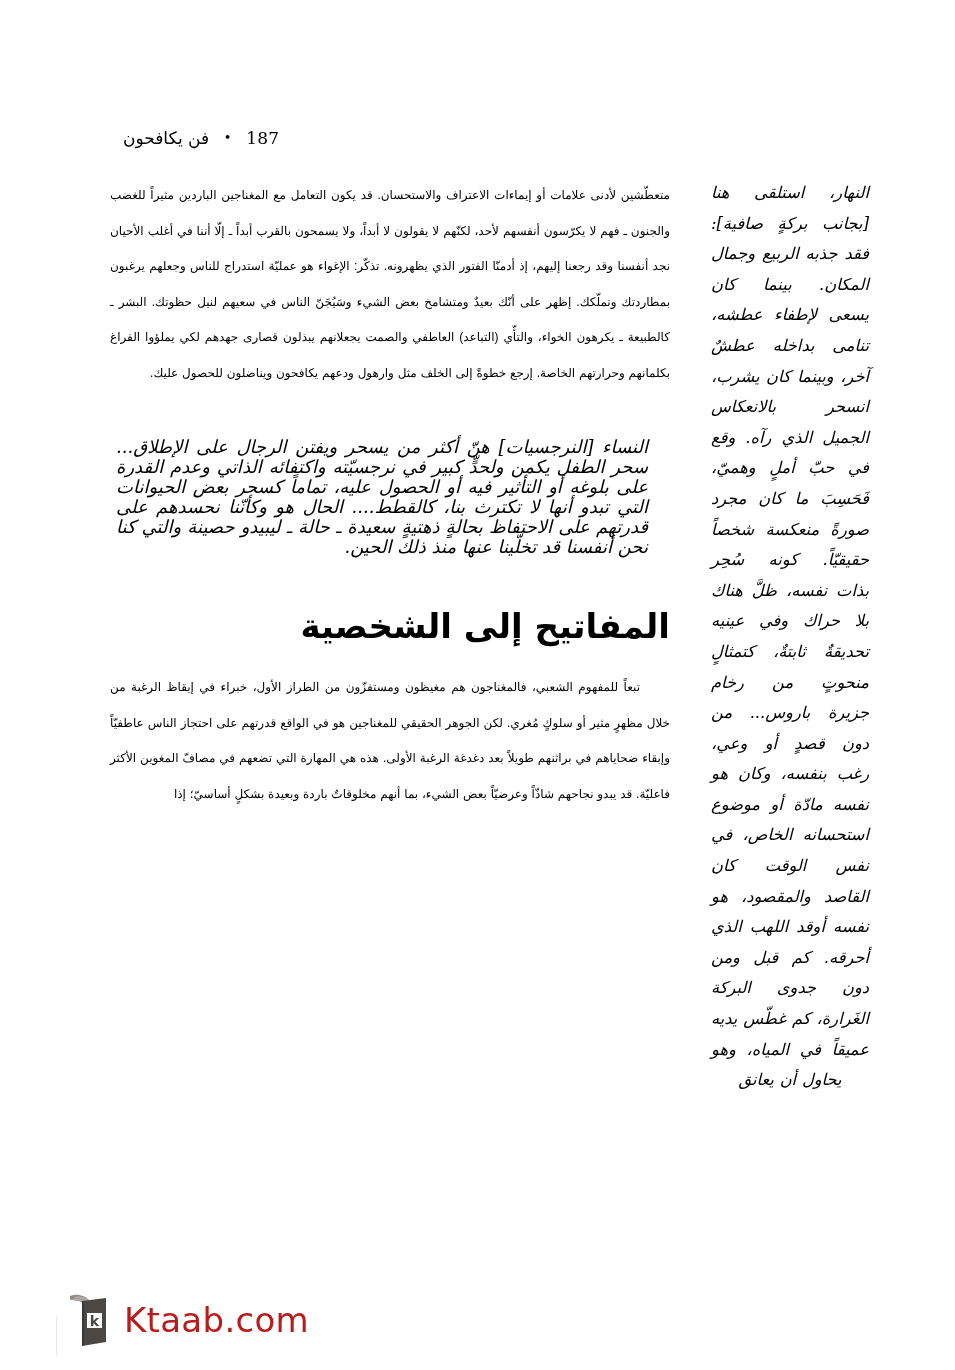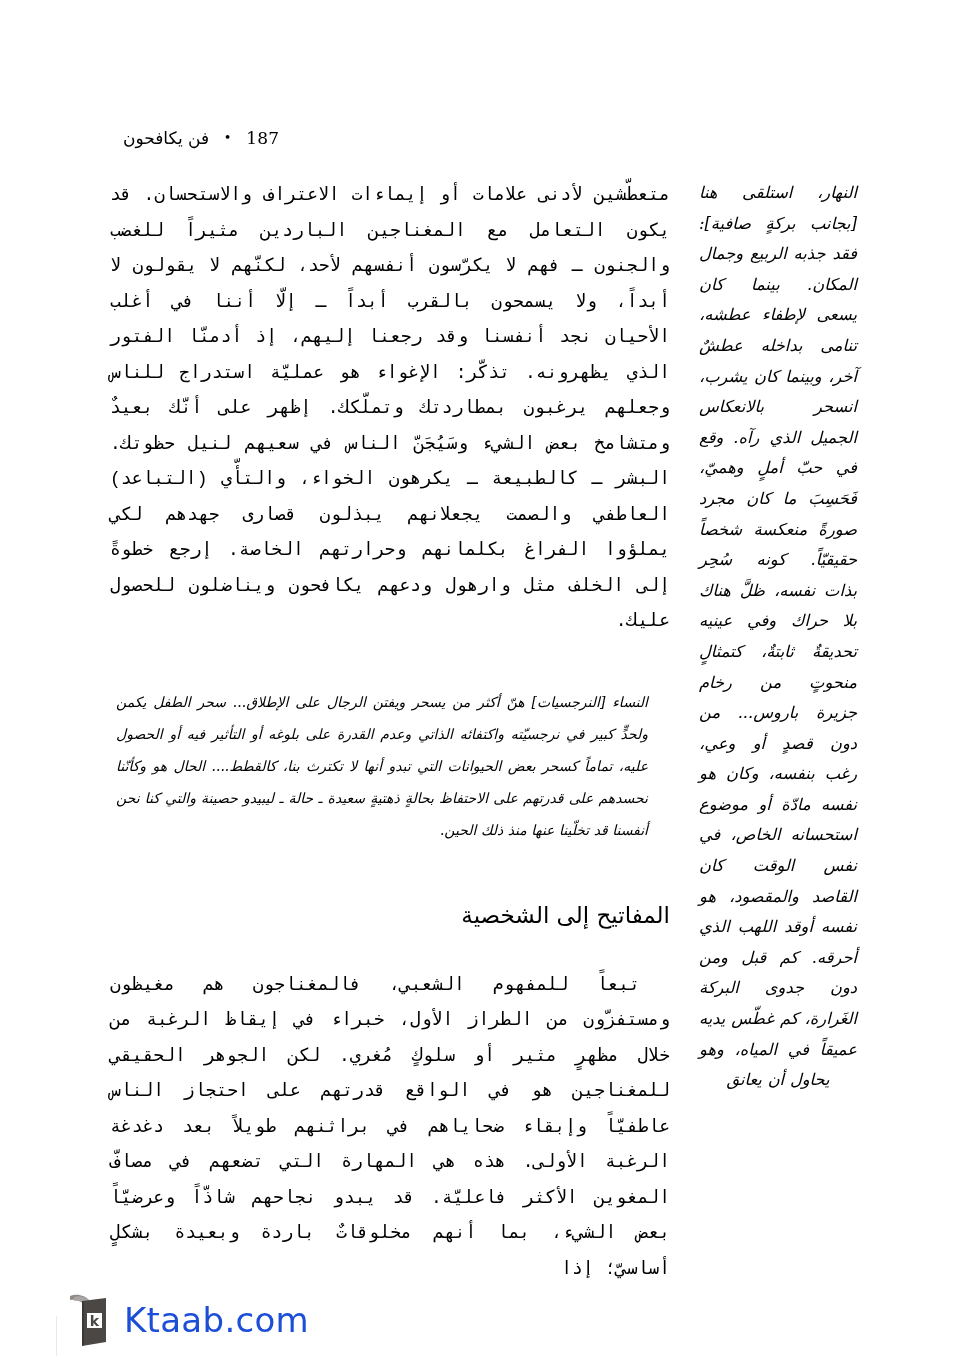--- a/index.html
+++ b/index.html
@@ -68,70 +68,70 @@
     position: absolute;
     top: 0;
     left: 110px;
     width: 560px;
     direction: rtl;
     text-align: justify;
     text-align-last: right;
   }
 
   .body-par {
-    font-family: Liberation Mono, monospace;
-    font-size: 18px;
+    font-family: Liberation Sans, sans-serif;
+    font-size: 12px;
     line-height: 35.5px;
     margin: 0;
     text-align: justify;
     text-justify: inter-word;
     word-spacing: .5px;
   }
   .body-par.indent { text-indent: 30px; }
 
   
   .quote-block {
     margin: 46px 0 0 0;
     padding: 0 22px 0 6px;
   }
   .quote-text {
     font-family: "DejaVu Serif", "Liberation Serif", serif;
     font-style: italic;
-    font-size: 14px;
-    line-height: 32px;
+    font-size: 18px;
+    line-height: 20px;
     margin: 0;
     text-align: justify;
     text-justify: inter-word;
   }
   .quote-attrib {
     font-family: "DejaVu Serif", "Liberation Serif", serif;
     font-style: italic;
     font-size: 16.6px;
     line-height: 28px;
     margin: 26px 0 0 0;
     text-align: right;
     padding-right: 42px;
   }
 
   
   .section-heading {
     font-family: "DejaVu Sans", "Liberation Sans", sans-serif;
-    font-weight: normal;
-    font-size: 23px;
+    font-weight: bold;
+    font-size: 34px;
     line-height: 34px;
     letter-spacing: -.3px;
     text-align: center;
-    margin: 52px 0 36px 0;
+    margin: 52px 0 27px 0;
   }
 
   
   .margin-col {
     position: absolute;
     top: 0;
-    right: 98px;
+    right: 86px;
     width: 158px;
     direction: rtl;
   }
   .margin-text {
     font-family: "DejaVu Serif", "Liberation Serif", serif;
     font-style: italic;
     font-size: 16.3px;
     line-height: 30.6px;
     margin: 0;
     text-align: justify;
@@ -152,21 +152,21 @@
   }
   .wm-book {
     position: relative;
     width: 44px;
     height: 56px;
   }
   .wm-book svg { display: block; }
   .wm-label {
     font-family: "DejaVu Sans", "Liberation Sans", sans-serif;
     font-size: 34px;
-    color: #1d4ed8;
+    color: #b91c1c;
     letter-spacing: .3px;
     line-height: 1;
   }
   .wm-rule {
     position: absolute;
     left: 56px;
     bottom: 14px;
     width: 1px;
     height: 40px;
     background: #e9e9e9;

